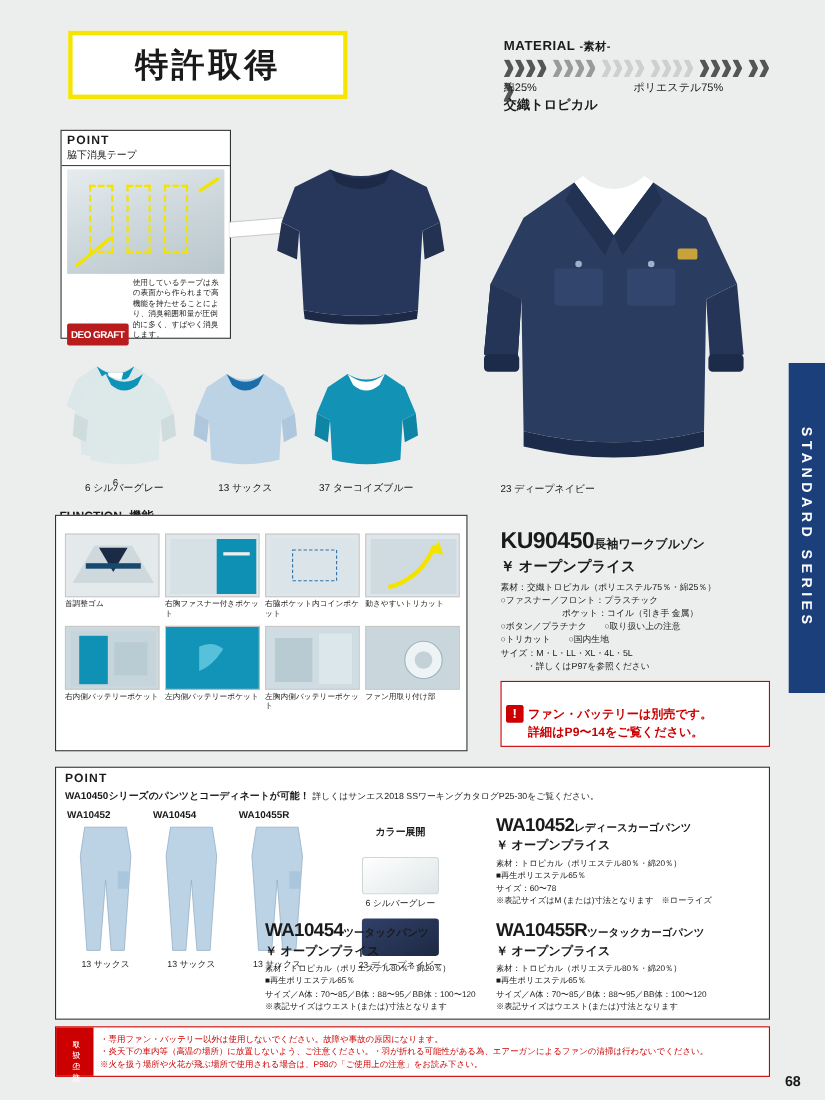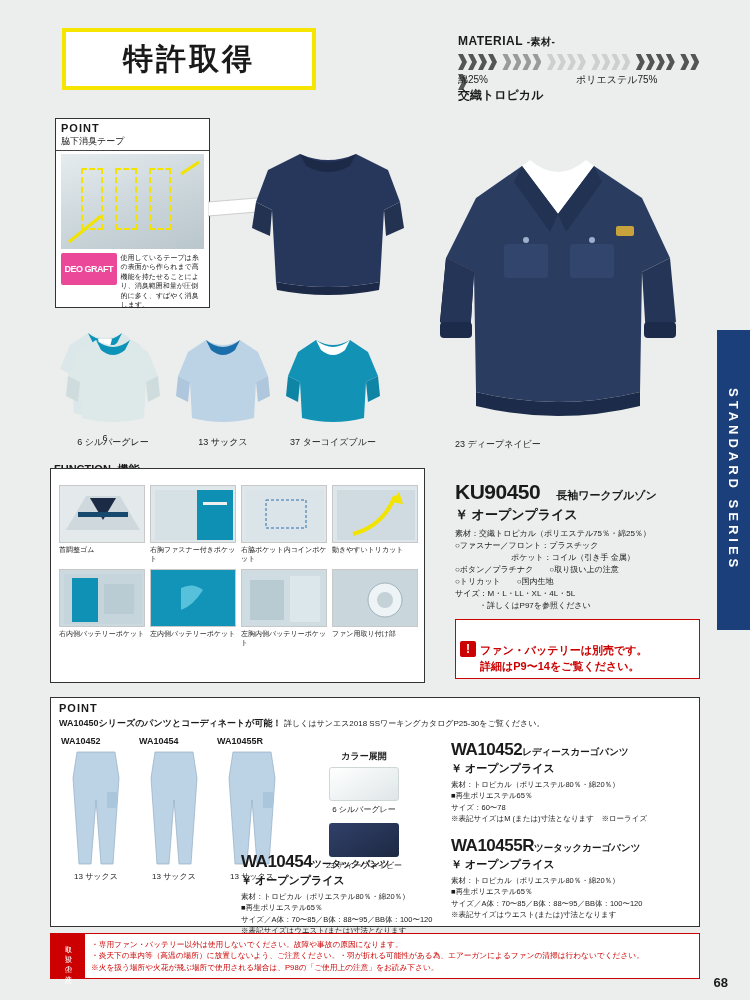--- a/index.html
+++ b/index.html
@@ -40,23 +40,23 @@
   .mat-labels .bottom{ position:absolute; left:0; top:14px; font-size:12px; font-weight:bold;}
 
   
   .point-box{ position:absolute; left:55px; top:118px; width:155px; height:190px;
               border:1px solid #333; background:#fff; }
   .point-box .hdr{ font-size:11px; font-weight:bold; padding:3px 5px 0 5px; letter-spacing:1px;}
   .point-box .sub{ font-size:9px; padding:1px 5px 2px 5px; border-bottom:1px solid #444; }
   .photo-tape{ margin:3px 5px 0 5px; height:95px; background:linear-gradient(160deg,#e6ecee 0%,#cfd9de 45%,#b9c6cc 100%); position:relative; }
   .photo-tape .dash{ position:absolute; border:2px dashed #f2e400; }
   .deo{ margin:4px 5px 0 5px; display:flex; align-items:flex-start; }
-  .deo-logo{ width:56px; height:32px; background:#ec4899; color:#fff; font-size:9px;
+  .deo-logo{ width:56px; height:20px; background:#b91c1c; color:#fff; font-size:9px;
              font-weight:bold; display:flex; align-items:center; justify-content:center;
-             border-radius:2px; letter-spacing:-0.5px;}
+             border-radius:2px; letter-spacing:-0.5px;margin-top:41px;}
   .deo-txt{ font-size:7px; line-height:1.35; margin-left:4px; width:84px; }
 
   
   .callout{ position:absolute; left:208px; top:196px; width:74px; height:22px; }
 
   
   .jacket{ position:absolute; }
   .color-row{ position:absolute; left:50px; top:325px; width:420px; }
   .swatch-label{ font-size:9px; text-align:center; margin-top:4px; }
 
@@ -77,21 +77,21 @@
                font-size:11px; font-weight:bold; padding:0 4px; }
   .func-grid{ position:absolute; left:8px; top:16px; width:358px;
               display:grid; grid-template-columns:repeat(4,86px); gap:6px 5px; }
   .fcell{ width:86px; }
   .fimg{ width:86px; height:58px; border:1px solid #c8c8c8; position:relative; overflow:hidden;}
   .fcap{ font-size:7px; line-height:1.3; margin-top:2px; }
 
   
   .prod{ position:absolute; left:455px; top:480px; width:245px; }
   .prod-code{ font-size:21px; font-weight:bold; letter-spacing:-0.5px;}
-  .prod-name{ font-size:11px; font-weight:bold;padding-left:16px; }
+  .prod-name{ font-size:11px; font-weight:bold; }
   .price{ font-size:13px; font-weight:bold; margin-top:2px;}
   .spec{ font-size:8px; line-height:1.5; margin-top:4px; }
   .notice{ margin-top:7px; border:1px solid #c00; background:#fff;
            display:flex; align-items:center; padding:3px 4px; }
   .notice .bang{ width:16px; height:16px; background:#cc0000; color:#fff; border-radius:2px;
                  font-weight:bold; font-size:12px; display:flex; align-items:center;
                  justify-content:center; margin-right:4px; flex:0 0 auto;}
   .notice .txt{ font-size:11px; color:#c00; font-weight:bold; line-height:1.45;margin-top:20px; }
 
   
@@ -101,21 +101,21 @@
   .bpoint .lead{ font-size:9px; font-weight:bold; padding:3px 8px 0 8px; }
   .bpoint .lead .small{ font-weight:normal; font-size:8px;}
 
   .pants-row{ position:absolute; left:10px; top:38px; width:230px; display:flex; gap:8px;}
   .pcol{ width:70px; text-align:center; }
   .pcode{ font-size:9px; font-weight:bold; text-align:left;}
   .pimg{ width:70px; height:120px; margin-top:2px; position:relative; }
   .pcap{ font-size:8px; margin-top:3px;}
 
   .colors{ position:absolute; left:258px; top:52px; width:110px; text-align:center;}
-  .colors .ttl{ font-size:9px; font-weight:bold; margin-bottom:4px;}
+  .colors .ttl{ font-size:9px; font-weight:bold; margin-bottom:16px;}
   .cchip{ width:70px; height:34px; margin:0 auto; border-radius:3px; }
   .ccap{ font-size:8px; margin-top:3px; }
 
   .prodb{ position:absolute; font-size:8px; }
   .prodb .code{ font-size:17px; font-weight:bold; letter-spacing:-0.5px;}
   .prodb .nm{ font-size:9.5px; font-weight:bold; }
   .prodb .pr{ font-size:11px; font-weight:bold; margin-top:1px;}
   .prodb .sp{ font-size:7.5px; line-height:1.5; margin-top:3px;}
 
   
@@ -435,21 +435,21 @@
       <div><span class="code">WA10452</span><span class="nm">レディースカーゴパンツ</span></div>
       <div class="pr">￥ オープンプライス</div>
       <div class="sp">
         <div>素材：トロピカル（ポリエステル80％・綿20％）</div>
         <div>■再生ポリエステル65％</div>
         <div>サイズ：60〜78</div>
         <div>※表記サイズはM (または)寸法となります　※ローライズ</div>
       </div>
     </div>
 
-    <div class="prodb" style="left:190px;top:154px;width:220px;">
+    <div class="prodb" style="left:190px;top:138px;width:220px;">
       <div><span class="code">WA10454</span><span class="nm">ツータックパンツ</span></div>
       <div class="pr">￥ オープンプライス</div>
       <div class="sp">
         <div>素材：トロピカル（ポリエステル80％・綿20％）</div>
         <div>■再生ポリエステル65％</div>
         <div>サイズ／A体：70〜85／B体：88〜95／BB体：100〜120</div>
         <div>※表記サイズはウエスト(または)寸法となります</div>
       </div>
     </div>
 

